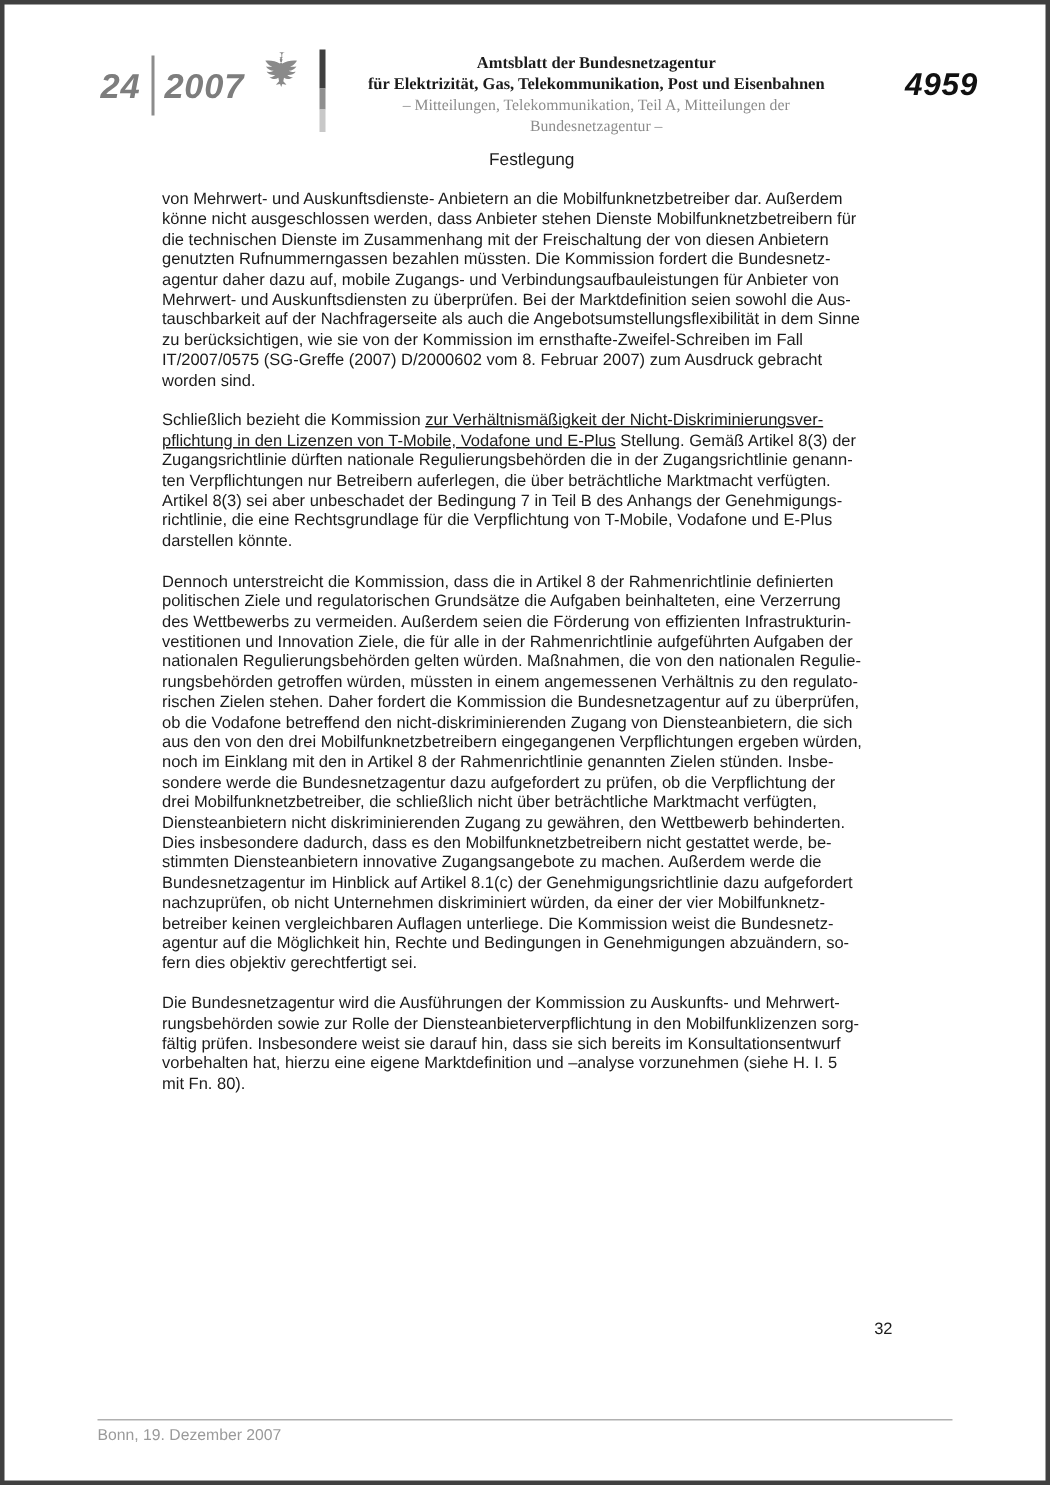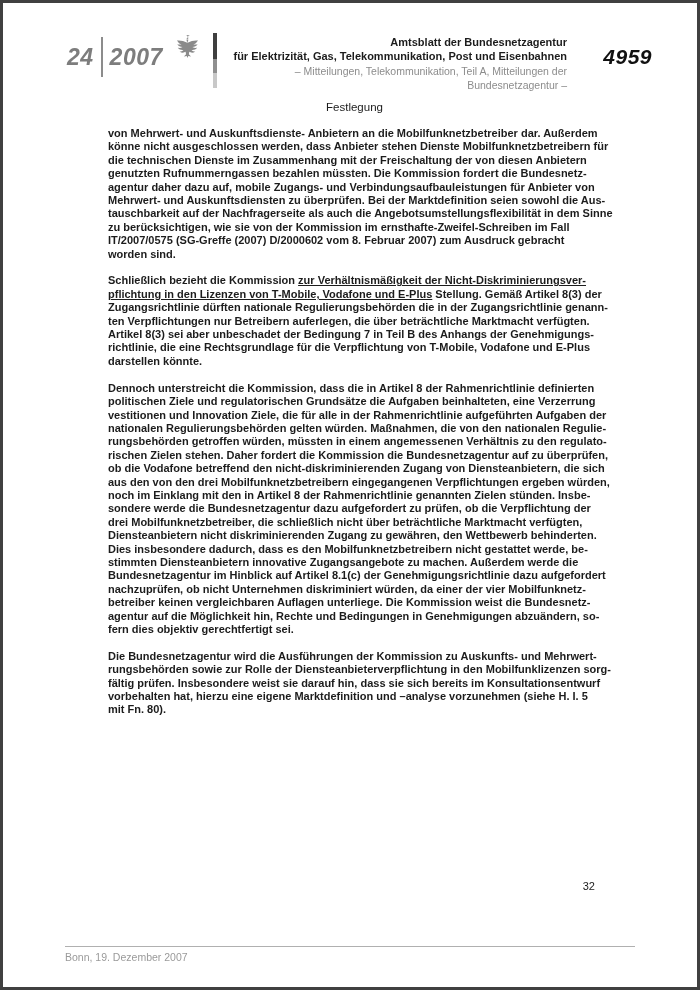--- a/index.html
+++ b/index.html
@@ -20,41 +20,41 @@
     font-size: 23px; letter-spacing: 0.5px;
   }
   .issue-divider { width: 2px; height: 40px; background: #8c8c8c; margin: 0 7px; }
   .eagle-wrap { position: absolute; left: 171px; top: 29px; width: 32px; height: 34px; }
   .eagle-bar { position: absolute; left: 210px; top: 30px; width: 4px; height: 55px; }
   .eagle-bar .seg1 { height: 26px; background: #3f3f3f; }
   .eagle-bar .seg2 { height: 14px; background: #8f8f8f; }
   .eagle-bar .seg3 { height: 15px; background: #c8c8c8; }
   .masthead {
     position: absolute; left: 225px; right: 130px; top: 32px;
-    text-align: right; color: #1c1c1c;
+    text-align: center; color: #1c1c1c; font-family: Liberation Serif, serif;
   }
   .masthead .t1, .masthead .t2 { font-weight: bold; font-size: 11px; line-height: 14px; }
   .masthead .sub { font-size: 10.5px; line-height: 14px; color: #8c8c8c; margin-top: 1px; }
   .page-code {
     position: absolute; right: 45px; top: 42px;
     font-size: 21px; font-weight: bold; font-style: italic; color: #111111;
     letter-spacing: 0.5px;
   }
   
   .section-title {
     position: absolute; left: 105px; width: 493px; top: 98px;
     text-align: center; font-size: 11.5px; color: #1c1c1c;
   }
   
   .doc-body {
     position: absolute; left: 105px; top: 124px; width: 500px;
     font-size: 11px; line-height: 13.4px; color: #1c1c1c;
   }
   .para { margin-bottom: 13.4px; }
-  .line { white-space: pre; font-weight: bold; }
+  .line { white-space: pre; }
   .u { text-decoration: underline; text-underline-offset: 1px; }
   
   .page-number {
     position: absolute; right: 102px; top: 877px;
     font-size: 11px; color: #1c1c1c;
   }
   .footer-rule {
     position: absolute; left: 62px; right: 62px; top: 943px;
     height: 1px; background: #b0b0b0;
   }
@@ -113,20 +113,21 @@
         <div class="line"><span class="u">pflichtung in den Lizenzen von T-Mobile, Vodafone und E-Plus</span><span> Stellung. Gemäß Artikel 8(3) der</span></div>
         <div class="line">Zugangsrichtlinie dürften nationale Regulierungsbehörden die in der Zugangsrichtlinie genann-</div>
         <div class="line">ten Verpflichtungen nur Betreibern auferlegen, die über beträchtliche Marktmacht verfügten.</div>
         <div class="line">Artikel 8(3) sei aber unbeschadet der Bedingung 7 in Teil B des Anhangs der Genehmigungs-</div>
         <div class="line">richtlinie, die eine Rechtsgrundlage für die Verpflichtung von T-Mobile, Vodafone und E-Plus</div>
         <div class="line">darstellen könnte.</div>
       </div>
       <div class="para">
         <div class="line">Dennoch unterstreicht die Kommission, dass die in Artikel 8 der Rahmenrichtlinie definierten</div>
         <div class="line">politischen Ziele und regulatorischen Grundsätze die Aufgaben beinhalteten, eine Verzerrung</div>
+        <div class="line">des Wettbewerbs zu vermeiden. Außerdem seien die Förderung von effizienten Infrastrukturin-</div>
         <div class="line">vestitionen und Innovation Ziele, die für alle in der Rahmenrichtlinie aufgeführten Aufgaben der</div>
         <div class="line">nationalen Regulierungsbehörden gelten würden. Maßnahmen, die von den nationalen Regulie-</div>
         <div class="line">rungsbehörden getroffen würden, müssten in einem angemessenen Verhältnis zu den regulato-</div>
         <div class="line">rischen Zielen stehen. Daher fordert die Kommission die Bundesnetzagentur auf zu überprüfen,</div>
         <div class="line">ob die Vodafone betreffend den nicht-diskriminierenden Zugang von Diensteanbietern, die sich</div>
         <div class="line">aus den von den drei Mobilfunknetzbetreibern eingegangenen Verpflichtungen ergeben würden,</div>
         <div class="line">noch im Einklang mit den in Artikel 8 der Rahmenrichtlinie genannten Zielen stünden. Insbe-</div>
         <div class="line">sondere werde die Bundesnetzagentur dazu aufgefordert zu prüfen, ob die Verpflichtung der</div>
         <div class="line">drei Mobilfunknetzbetreiber, die schließlich nicht über beträchtliche Marktmacht verfügten,</div>
         <div class="line">Diensteanbietern nicht diskriminierenden Zugang zu gewähren, den Wettbewerb behinderten.</div>

